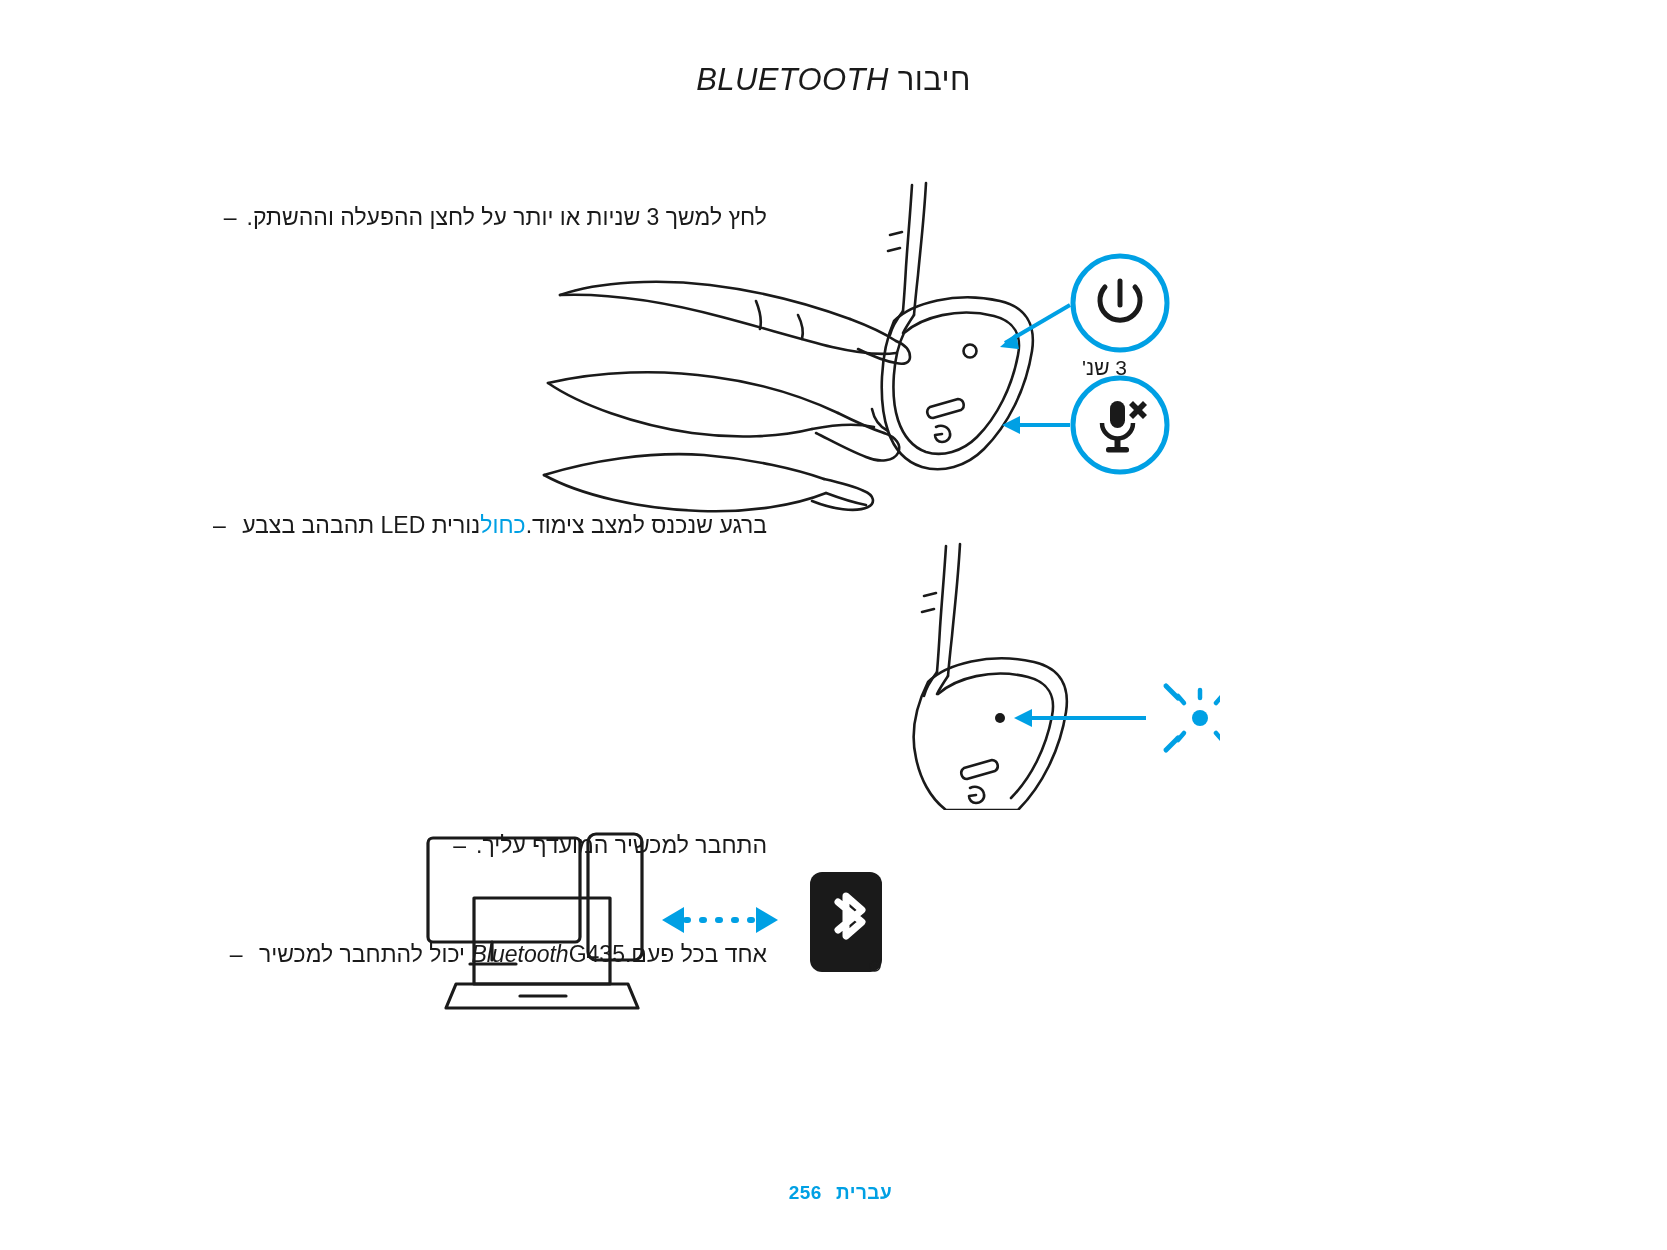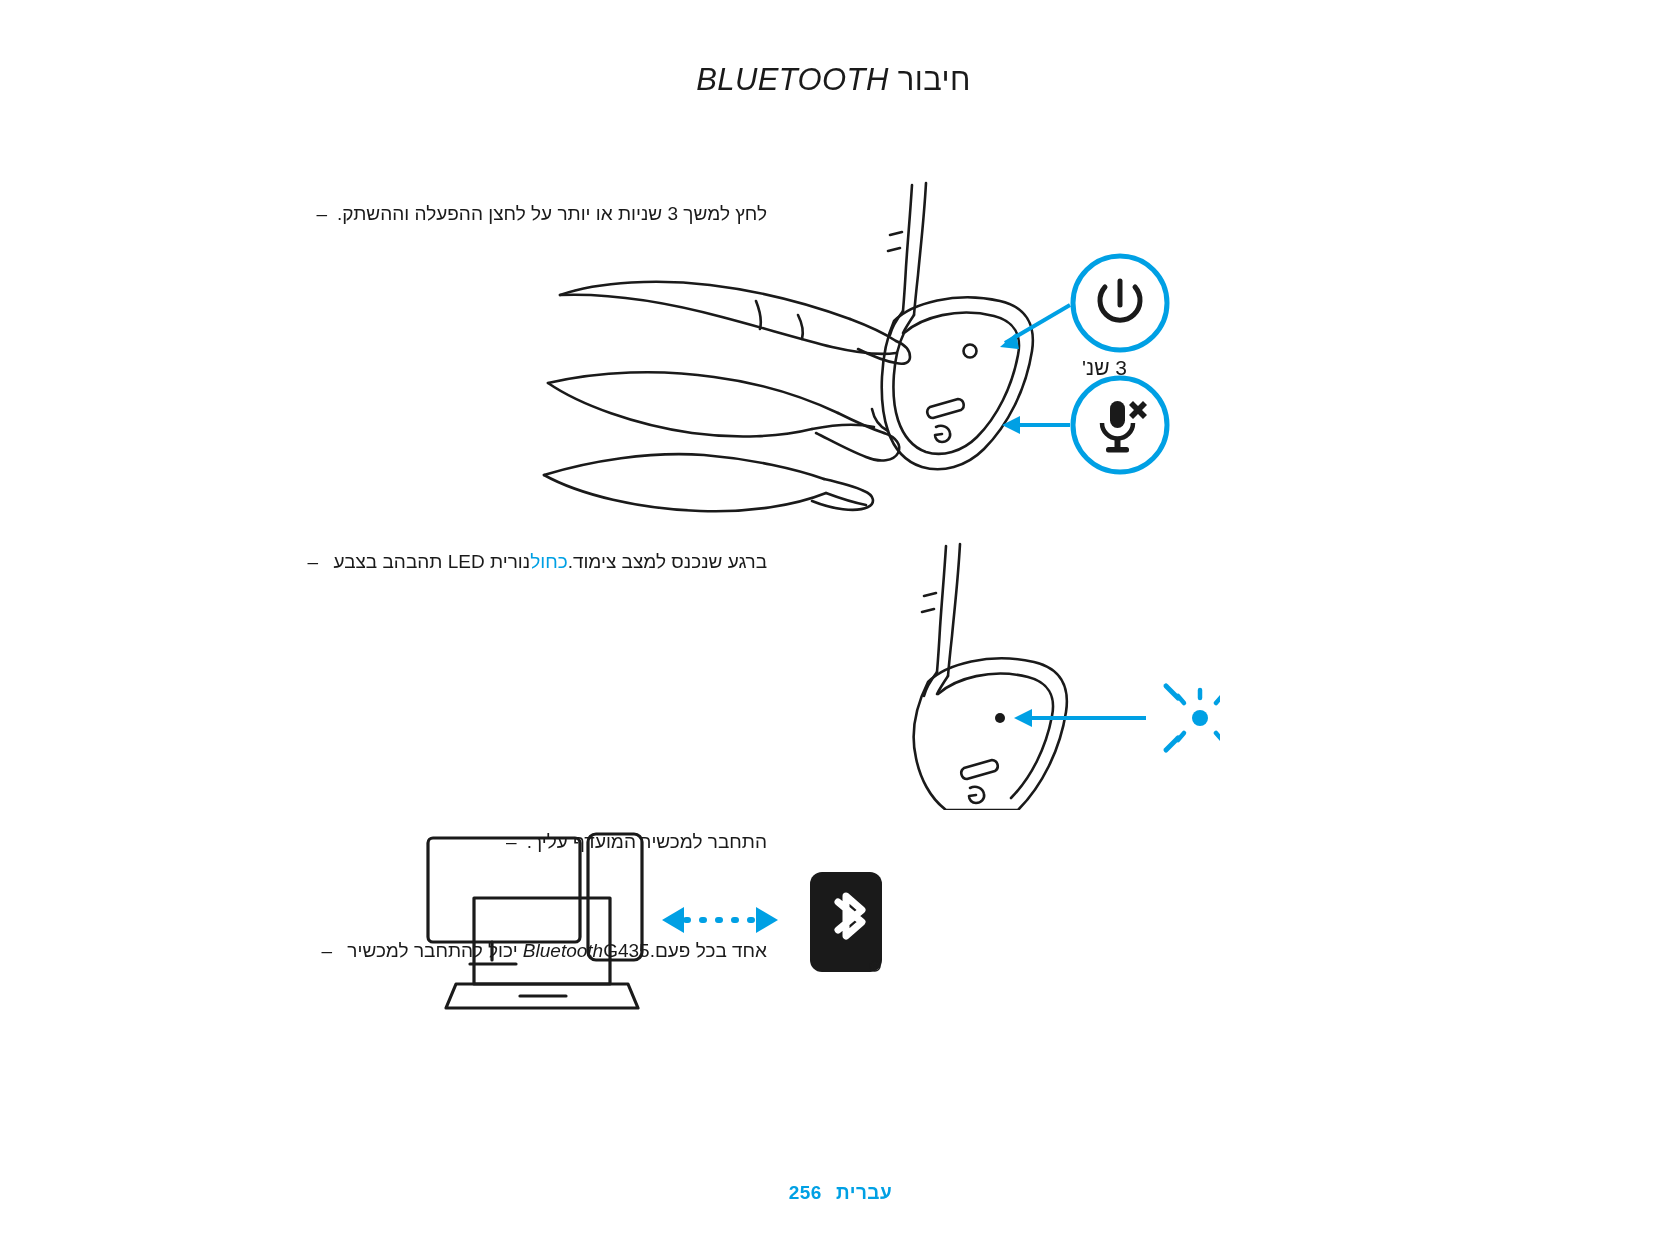--- a/index.html
+++ b/index.html
@@ -37,38 +37,38 @@
   
   .block {
     position: absolute;
     display: flex;
     flex-direction: row;
     align-items: flex-start;
   }
   .bullet-text {
     direction: rtl;
     text-align: right;
-    font-size: 19px;
+    font-size: 23px;
     line-height: 1.5;
     color: #1a1a1a;
     white-space: nowrap;
   }
   .dash {
     display: inline-block;
     margin-right: 10px;
   }
   .blue-word {
     color: #00a0e4;
   }
   .italic-latin { font-style: italic; }
 
   
   #step1-text { top: 200px; right: 900px; }
   
-  #step2-text { top: 548px; right: 900px; }
+  #step2-text { top: 508px; right: 900px; }
   
   #step3-text { top: 828px; right: 900px; }
   
   #step4-text { top: 937px; right: 900px; }
 
   
   .art {
     position: absolute;
   }
   #art1 { top: 175px; left: 460px; text-align: right; }

